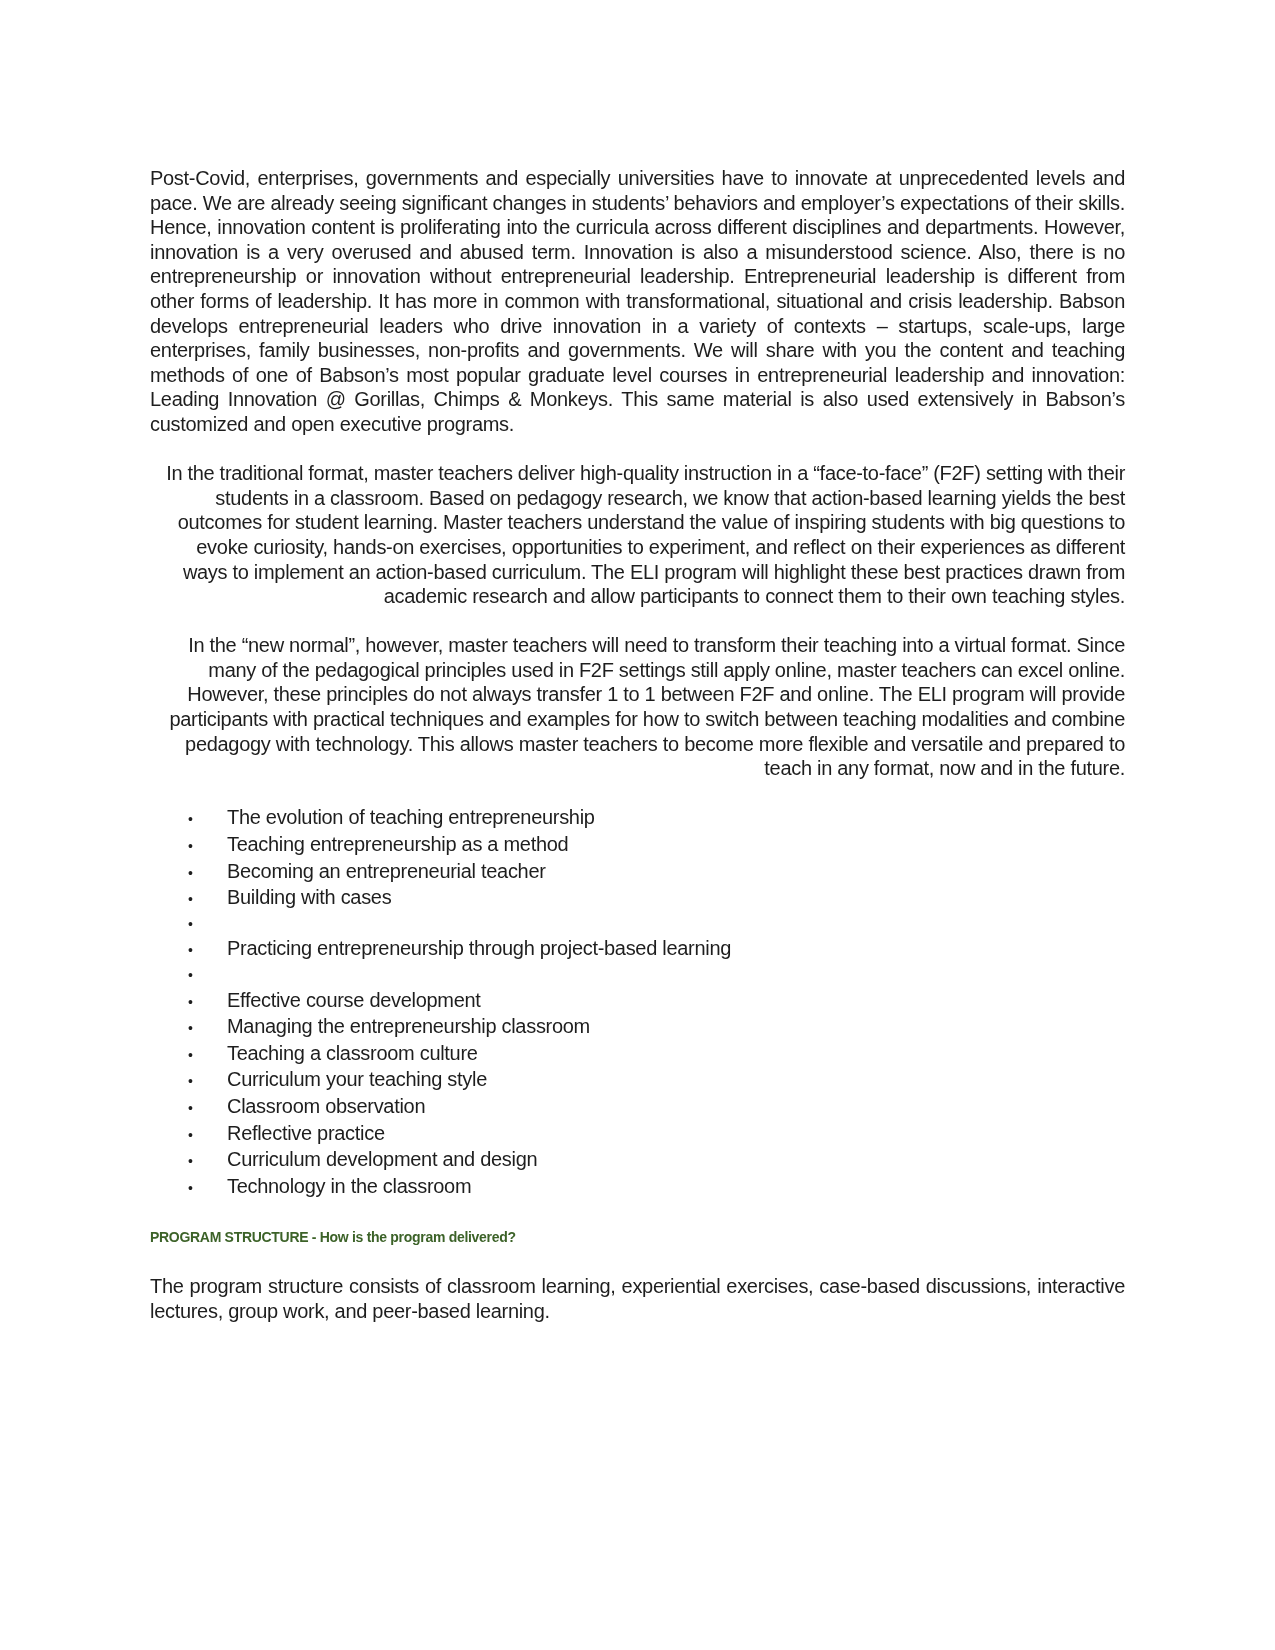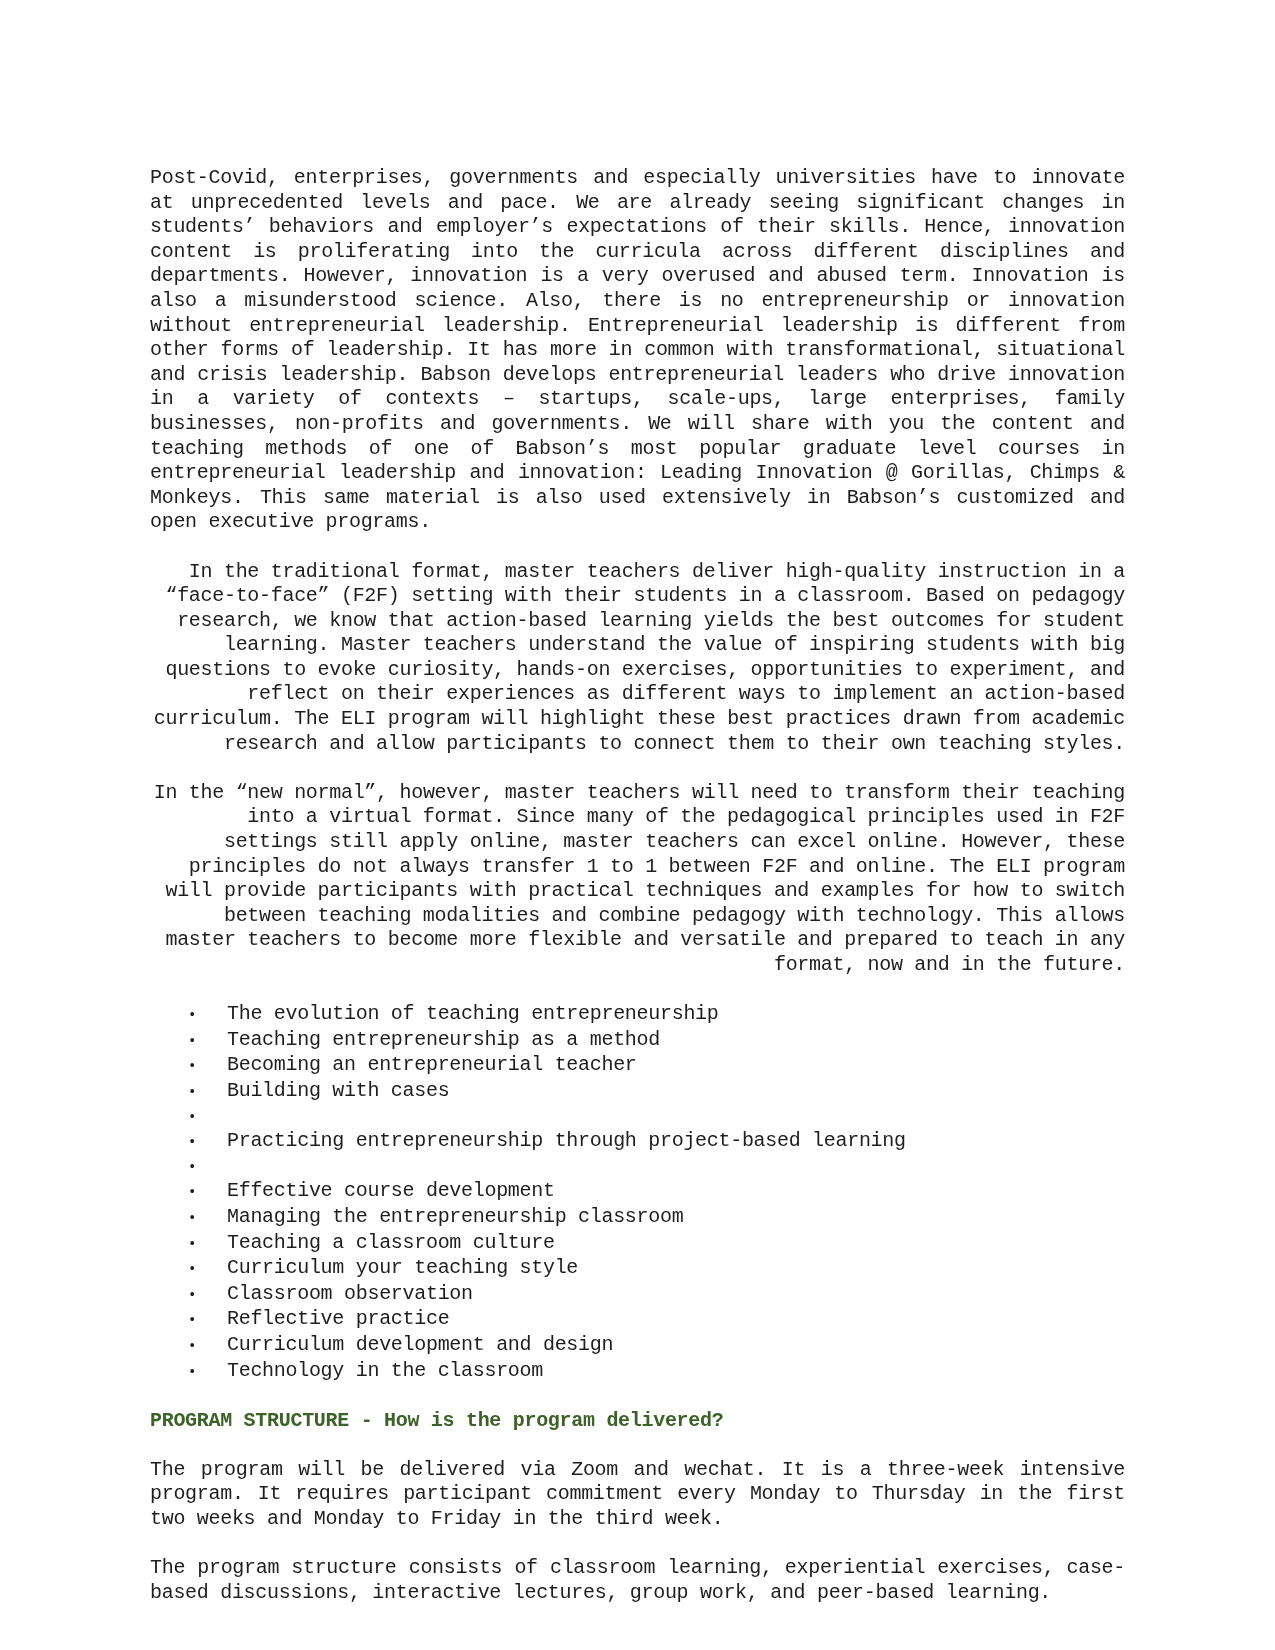--- a/index.html
+++ b/index.html
@@ -5,21 +5,21 @@
   html, body {
     margin: 0;
     padding: 0;
     background: #ffffff;
   }
   .page {
     position: relative;
     width: 1275px;
     height: 1650px;
     background: #ffffff;
-    font-family: Liberation Mono, monospace;
+    font-family: Liberation Sans, sans-serif;
     color: #1e1e1e;
     overflow: hidden;
   }
   .content {
     position: absolute;
     top: 166px;
     left: 150px;
     width: 975px;
   }
   .para {
@@ -47,21 +47,21 @@
     letter-spacing: -0.3px;
   }
   .topics .bullet {
     flex: 0 0 39px;
     width: 39px;
     font-size: 14px;
     line-height: 24.6px;
   }
   .heading {
     margin: 0 0 24.6px 0;
-    font-size: 20px;
+    font-size: 14px;
     line-height: 24.6px;
     font-weight: bold;
     letter-spacing: -0.3px;
     color: #3C6228;
   }
 </style>
 </head>
 <body>
 
 <div class="page">
@@ -130,18 +130,17 @@
           <span>Curriculum development and design</span>
         </li>
       <li>
           <span class="bullet">•</span>
           <span>Technology in the classroom</span>
         </li>
     </ul>
 
     <h2 class="heading">PROGRAM STRUCTURE - How is the program delivered?</h2>
 
-    <p class="para justify">The program will be delivered via Zoom and wechat. It is a three-week intensive program. It requires participant commitment every Monday to Thursday in the first two weeks and Monday to Friday in the third week.</p>
 
     <p class="para justify">The program structure consists of classroom learning, experiential exercises, case-based discussions, interactive lectures, group work, and peer-based learning.</p>
 
   </div>
 </div>
 
 </body></html>

